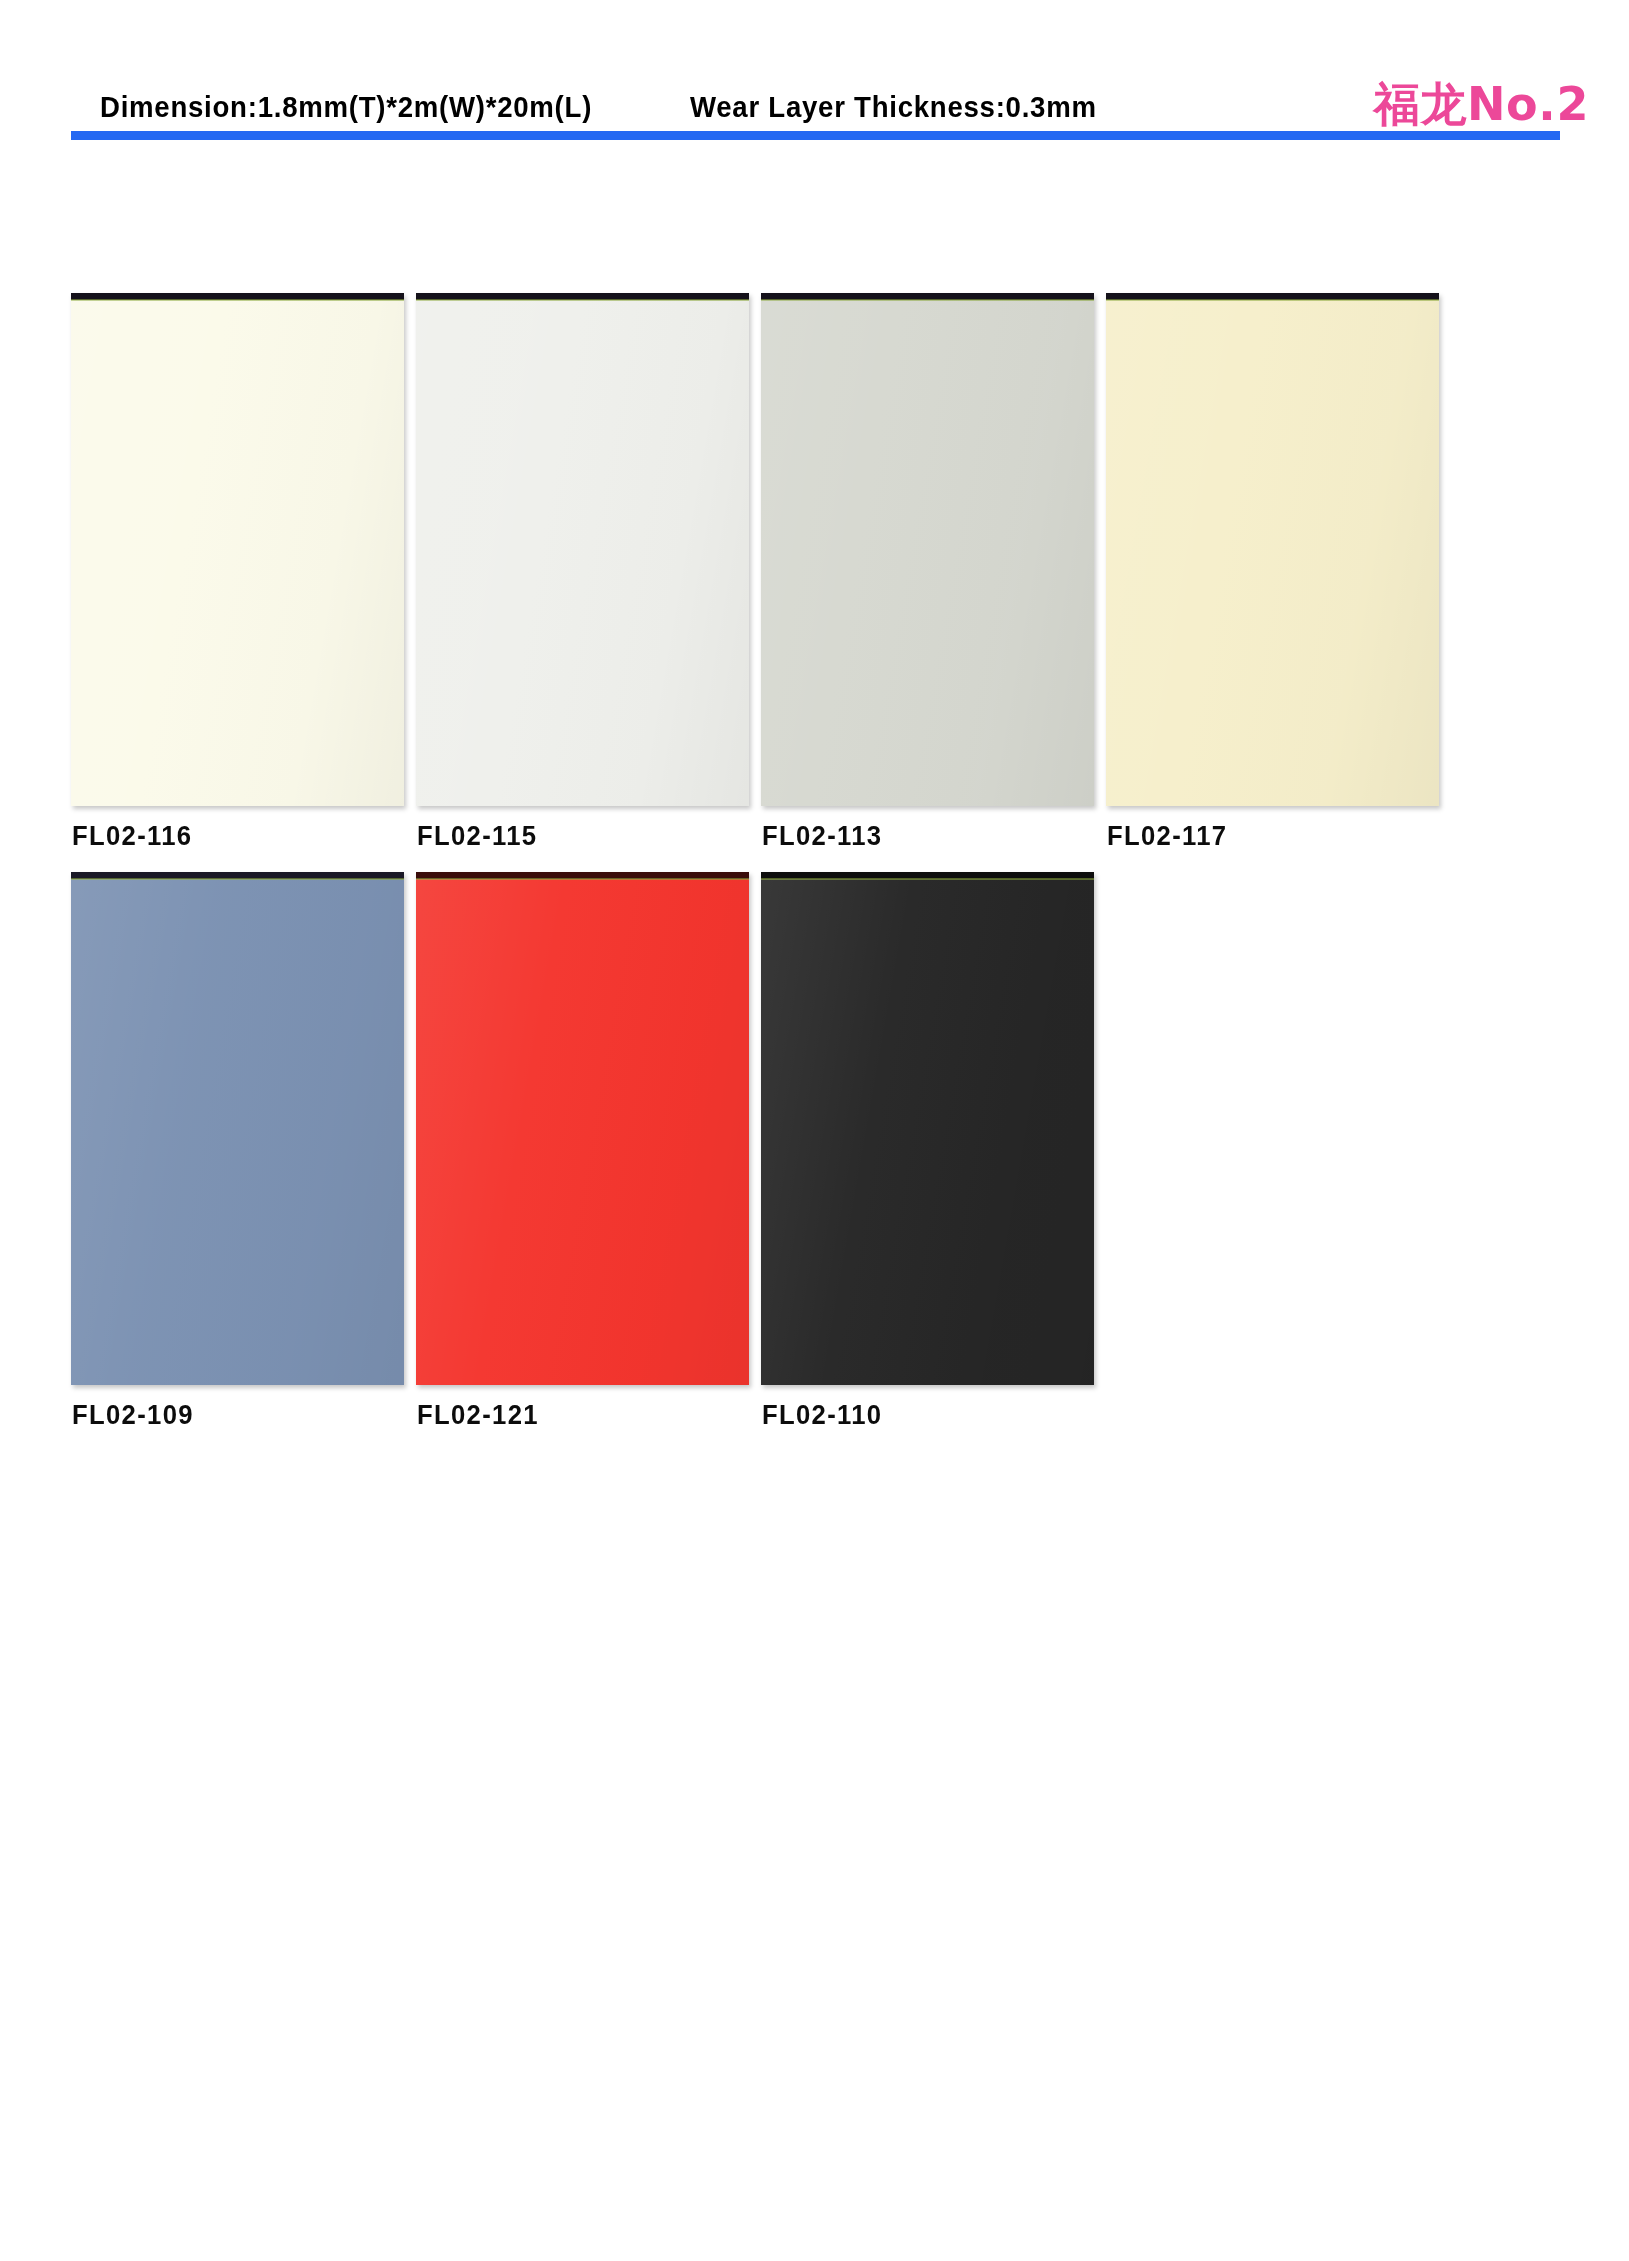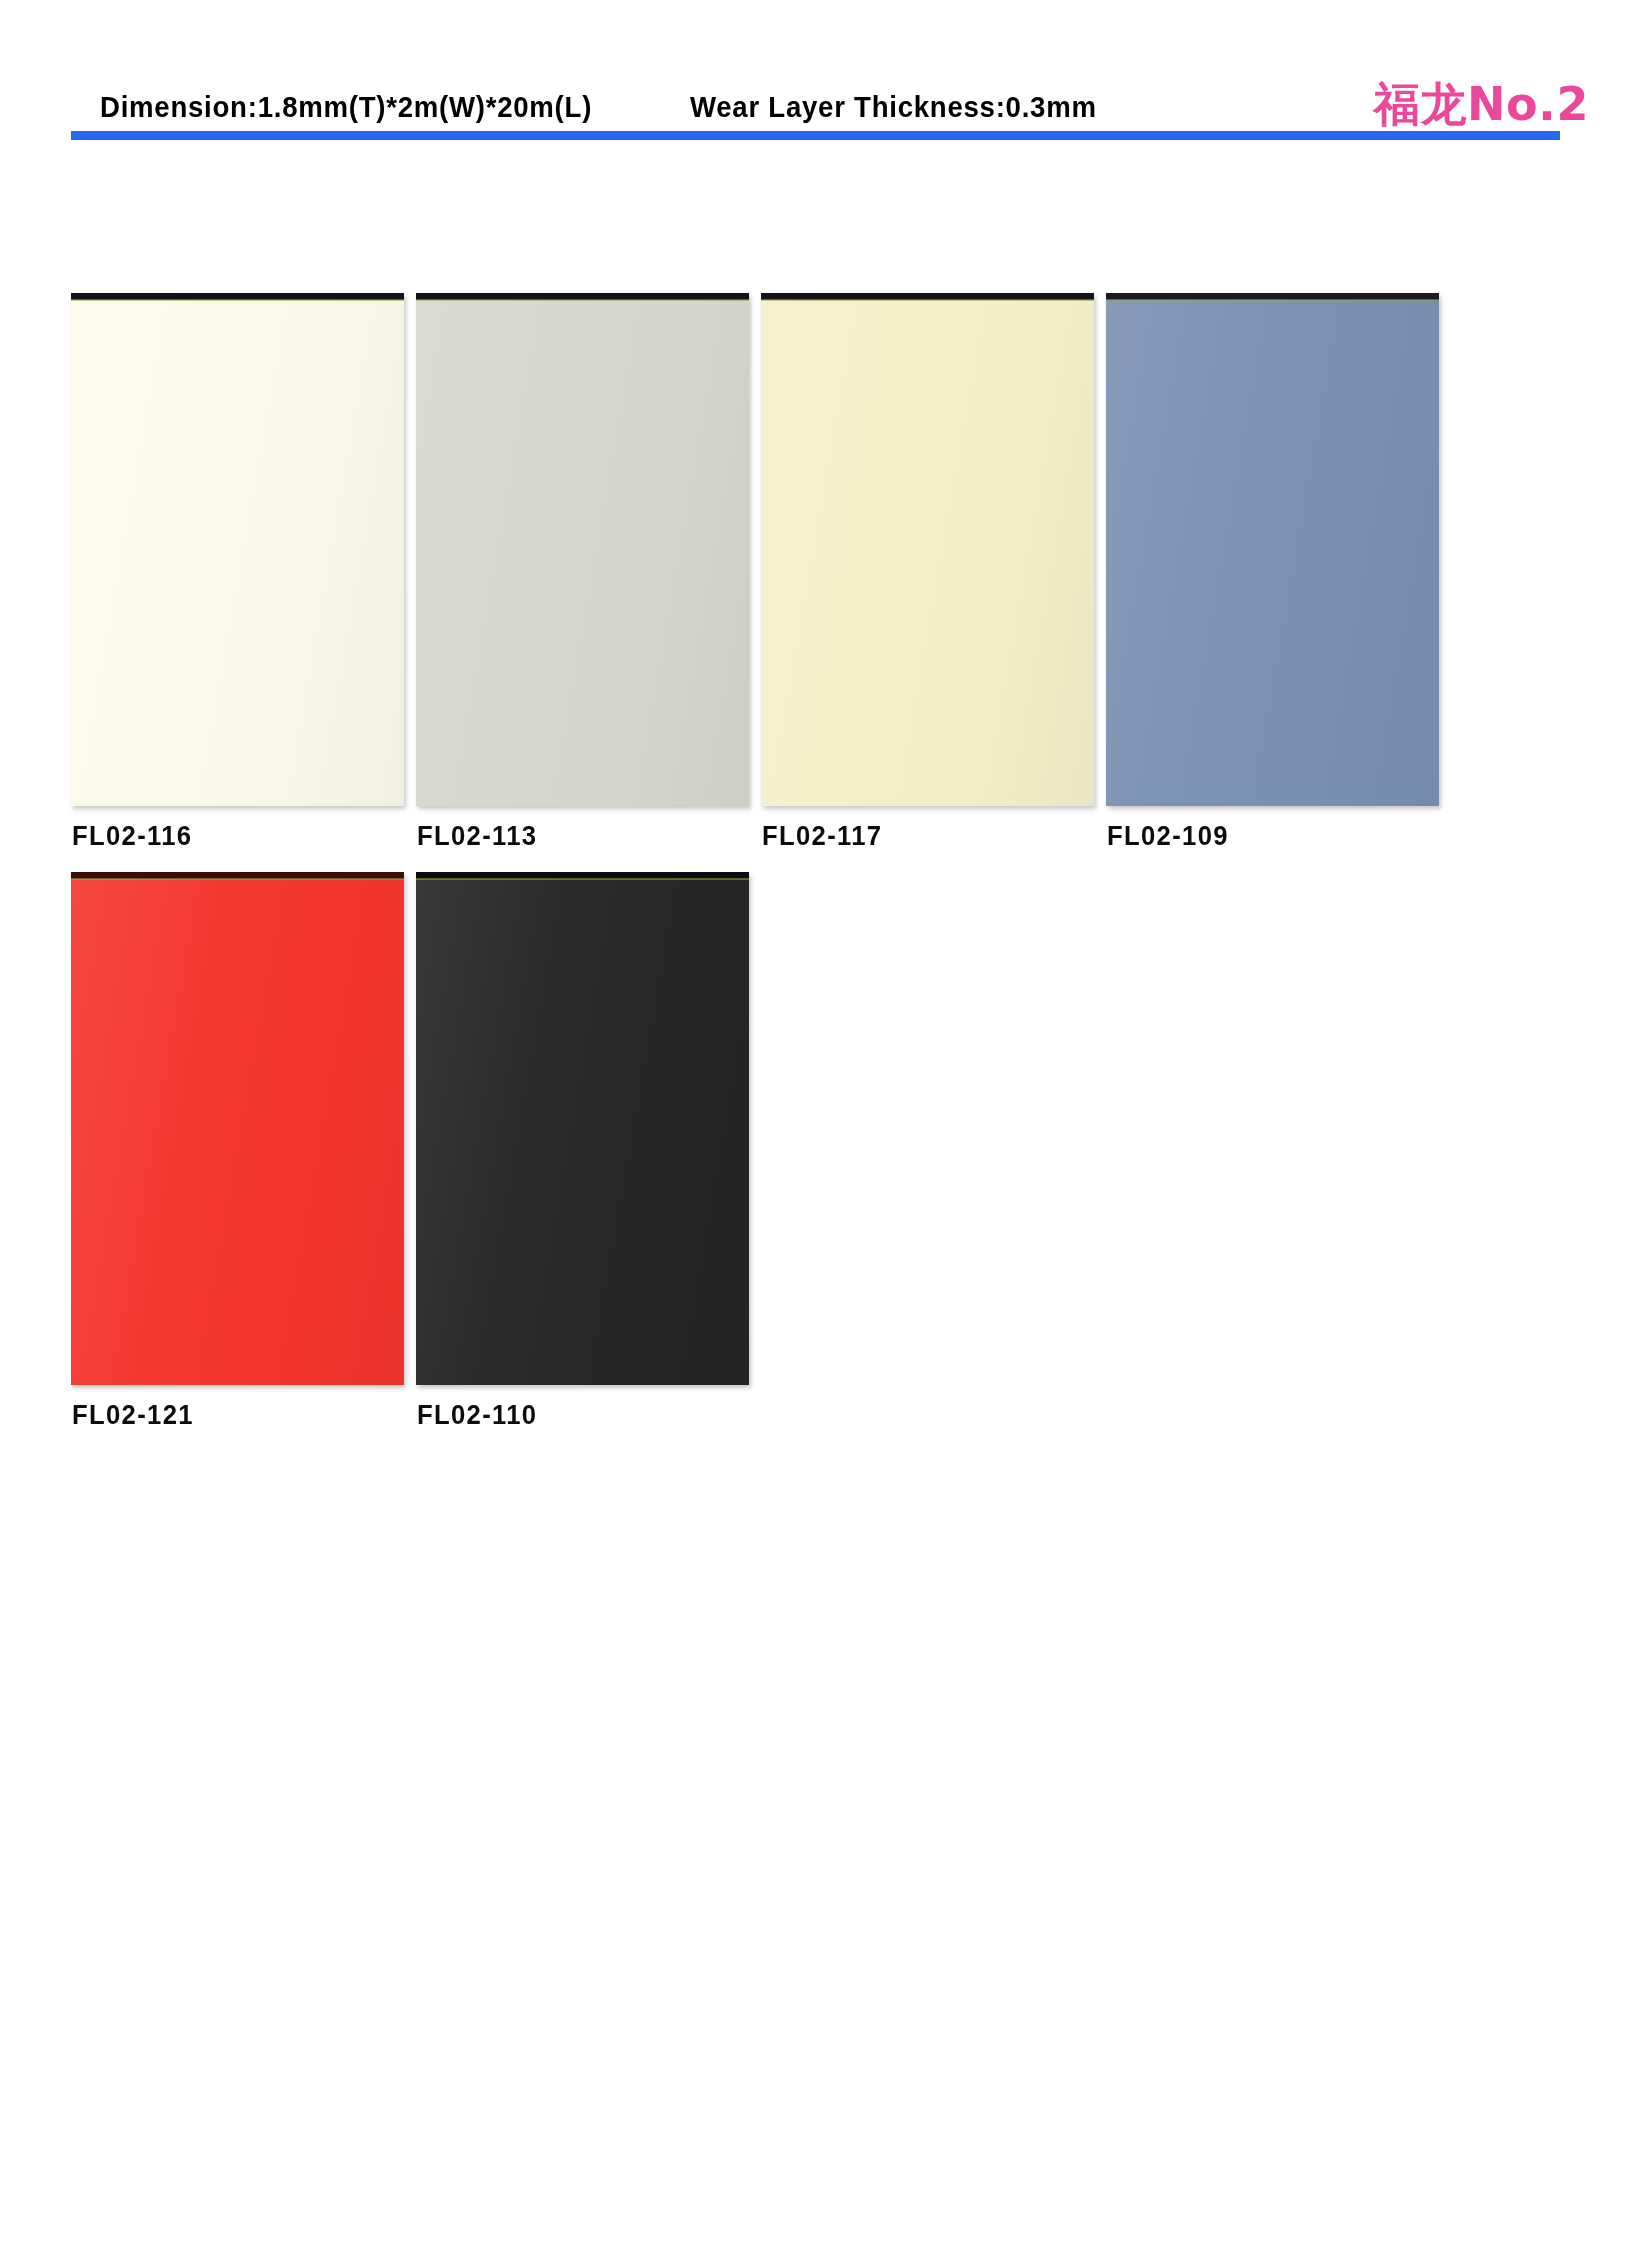--- a/index.html
+++ b/index.html
@@ -178,20 +178,31 @@
       <div class="swatch-chip">
         <div class="chip-face" style="background: rgb(251, 250, 234);"></div>
         <div class="chip-edge" style="background: rgb(20, 17, 26);"></div>
         <div class="chip-edge-hi"></div>
         <div class="chip-sheen"></div>
       </div>
     </div>
     <div class="swatch-label">FL02-116</div>
   </div>
 
+  <div class="swatch-cell">
+    <div class="swatch-chip-wrap">
+      <div class="swatch-chip">
+        <div class="chip-face" style="background: rgb(239, 240, 236);"></div>
+        <div class="chip-edge" style="background: rgb(20, 17, 26);"></div>
+        <div class="chip-edge-hi"></div>
+        <div class="chip-sheen"></div>
+      </div>
+    </div>
+    <div class="swatch-label">FL02-115</div>
+  </div>
 
   <div class="swatch-cell">
     <div class="swatch-chip-wrap">
       <div class="swatch-chip">
         <div class="chip-face" style="background: rgb(214, 216, 208);"></div>
         <div class="chip-edge" style="background: rgb(20, 17, 26);"></div>
         <div class="chip-edge-hi"></div>
         <div class="chip-sheen"></div>
       </div>
     </div>

